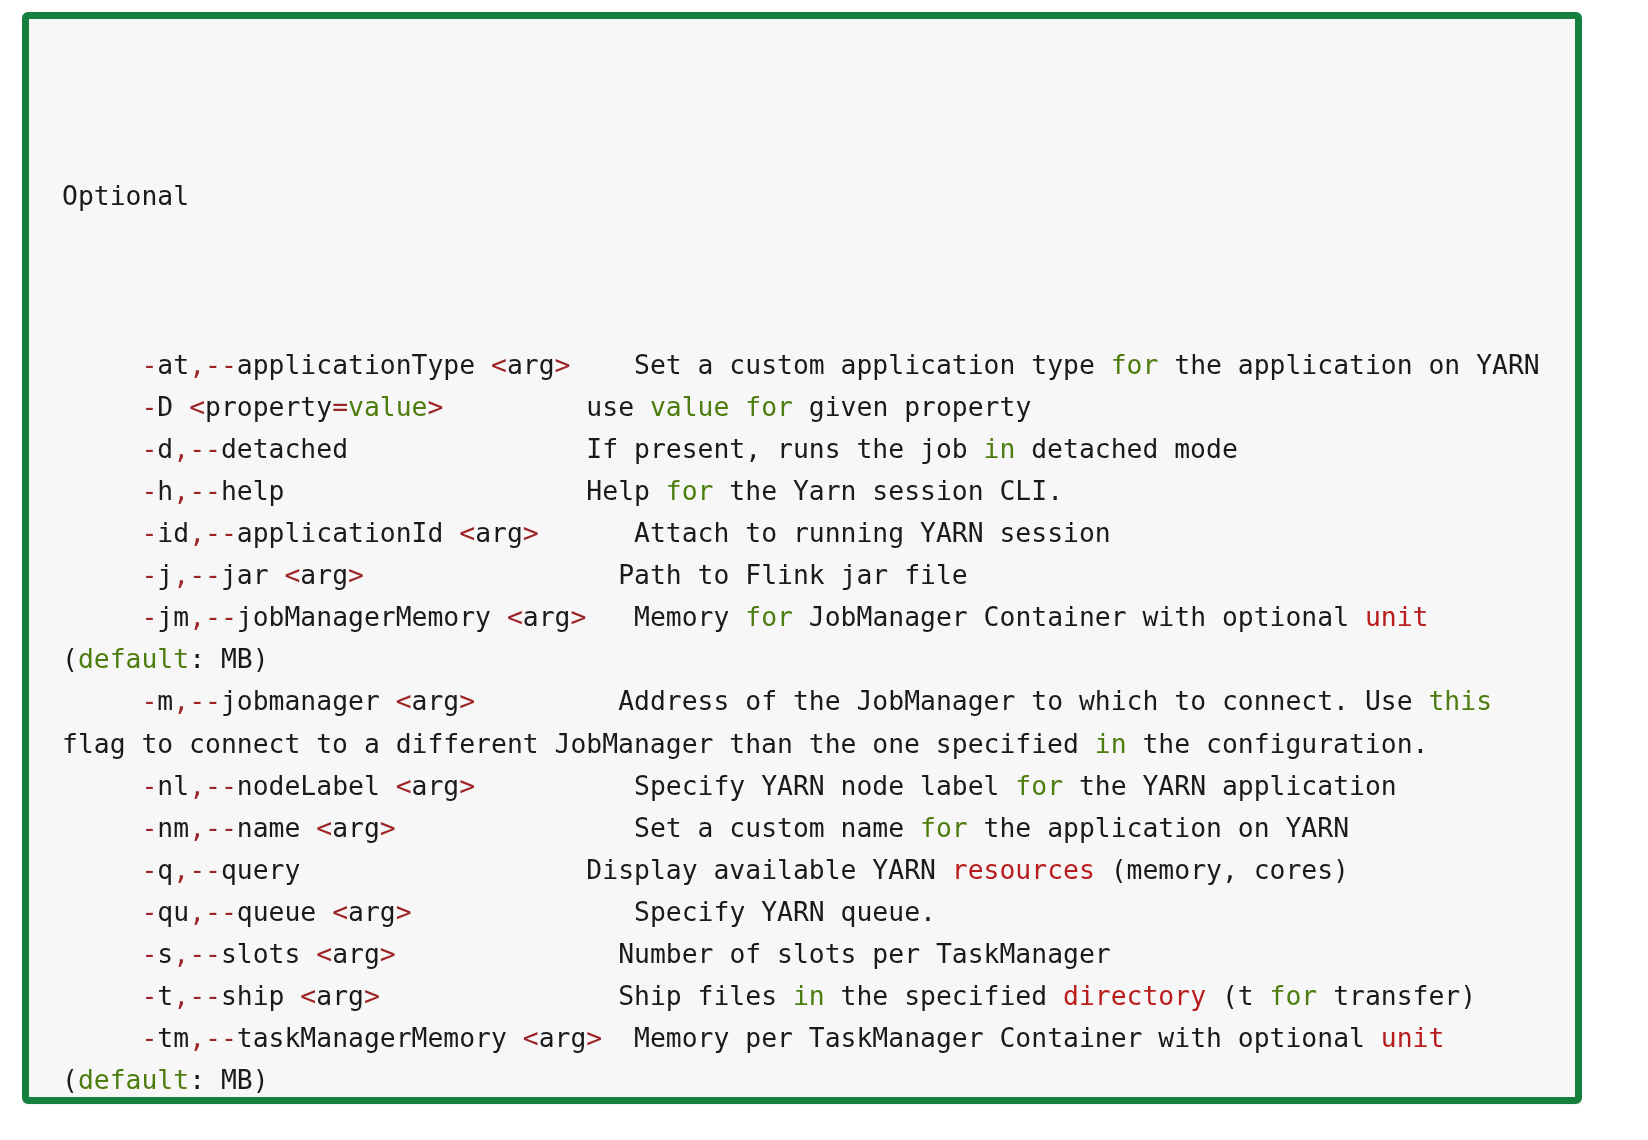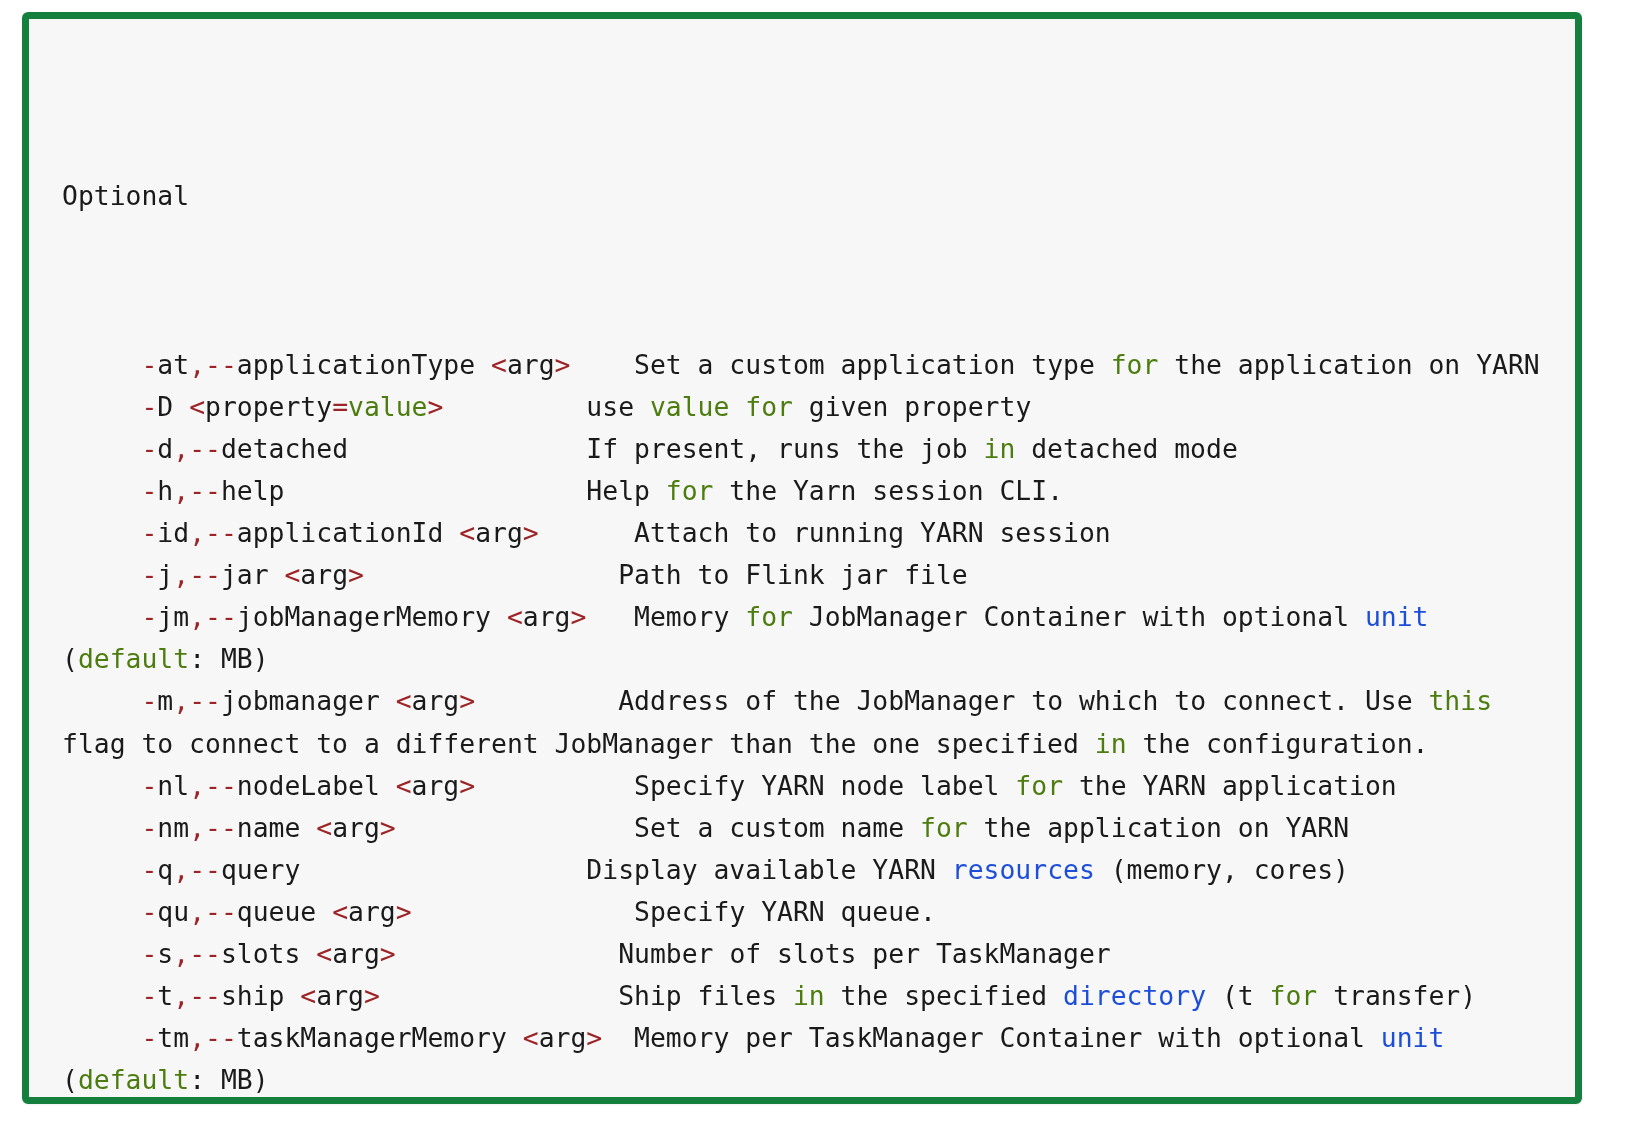--- a/index.html
+++ b/index.html
@@ -43,21 +43,21 @@
     letter-spacing: 0px;
     -webkit-font-smoothing: antialiased;
   }
 
   .ln { display: block; }
 
   
   .tok-plain { color: #1a1a1a; }
   .tok-punct { color: #9c2426; }   
   .tok-kw    { color: #4d7c0f; }   
-  .tok-type  { color: #1d4ed8; }   
+  .tok-type  { color: #b91c1c; }   
 </style>
 </head>
 <body>
 
 <div id="code-card">
   <div id="code-block">
 
     <span class="ln"><span class="tok-plain">Optional</span></span>
 
     <span id="option-lines"><span class="ln"><span class="tok-plain">     </span><span class="tok-punct">-</span><span class="tok-plain">at</span><span class="tok-punct">,</span><span class="tok-punct">--</span><span class="tok-plain">applicationType</span><span class="tok-plain"> </span><span class="tok-punct">&lt;</span><span class="tok-plain">arg</span><span class="tok-punct">&gt;</span><span class="tok-plain">    </span><span class="tok-plain">Set a custom application type </span><span class="tok-kw">for</span><span class="tok-plain"> the application on YARN</span></span><span class="ln"><span class="tok-plain">     </span><span class="tok-punct">-</span><span class="tok-plain">D</span><span class="tok-plain"> </span><span class="tok-punct">&lt;</span><span class="tok-plain">property</span><span class="tok-punct">=</span><span class="tok-kw">value</span><span class="tok-punct">&gt;</span><span class="tok-plain">         </span><span class="tok-plain">use </span><span class="tok-kw">value</span><span class="tok-plain"> </span><span class="tok-kw">for</span><span class="tok-plain"> given property</span></span><span class="ln"><span class="tok-plain">     </span><span class="tok-punct">-</span><span class="tok-plain">d</span><span class="tok-punct">,</span><span class="tok-punct">--</span><span class="tok-plain">detached</span><span class="tok-plain">               </span><span class="tok-plain">If present, runs the job </span><span class="tok-kw">in</span><span class="tok-plain"> detached mode</span></span><span class="ln"><span class="tok-plain">     </span><span class="tok-punct">-</span><span class="tok-plain">h</span><span class="tok-punct">,</span><span class="tok-punct">--</span><span class="tok-plain">help</span><span class="tok-plain">                   </span><span class="tok-plain">Help </span><span class="tok-kw">for</span><span class="tok-plain"> the Yarn session CLI.</span></span><span class="ln"><span class="tok-plain">     </span><span class="tok-punct">-</span><span class="tok-plain">id</span><span class="tok-punct">,</span><span class="tok-punct">--</span><span class="tok-plain">applicationId</span><span class="tok-plain"> </span><span class="tok-punct">&lt;</span><span class="tok-plain">arg</span><span class="tok-punct">&gt;</span><span class="tok-plain">      </span><span class="tok-plain">Attach to running YARN session</span></span><span class="ln"><span class="tok-plain">     </span><span class="tok-punct">-</span><span class="tok-plain">j</span><span class="tok-punct">,</span><span class="tok-punct">--</span><span class="tok-plain">jar</span><span class="tok-plain"> </span><span class="tok-punct">&lt;</span><span class="tok-plain">arg</span><span class="tok-punct">&gt;</span><span class="tok-plain">                </span><span class="tok-plain">Path to Flink jar file</span></span><span class="ln"><span class="tok-plain">     </span><span class="tok-punct">-</span><span class="tok-plain">jm</span><span class="tok-punct">,</span><span class="tok-punct">--</span><span class="tok-plain">jobManagerMemory</span><span class="tok-plain"> </span><span class="tok-punct">&lt;</span><span class="tok-plain">arg</span><span class="tok-punct">&gt;</span><span class="tok-plain">   </span><span class="tok-plain">Memory </span><span class="tok-kw">for</span><span class="tok-plain"> JobManager Container with optional </span><span class="tok-type">unit</span><span class="tok-plain">

